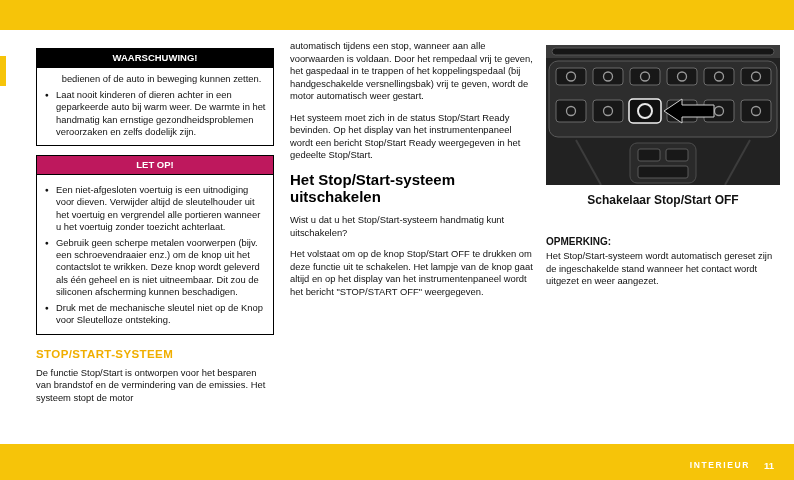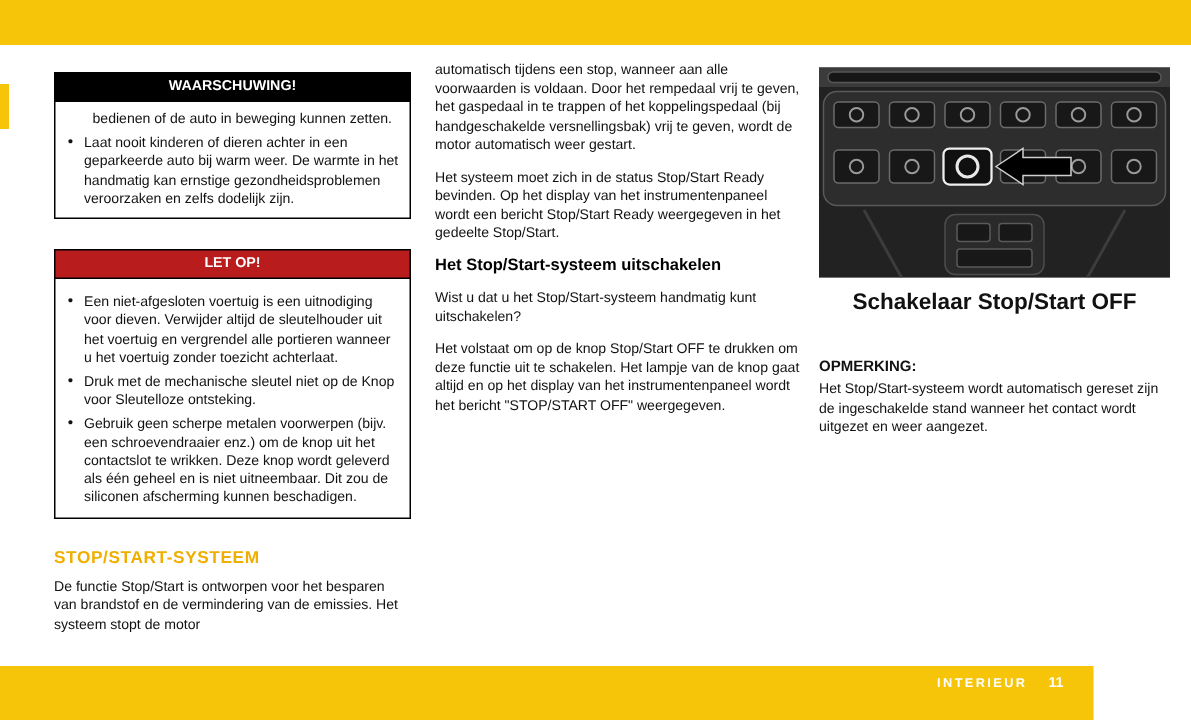--- a/index.html
+++ b/index.html
@@ -8,65 +8,65 @@
     position:relative;
     background:#ffffff;
     font-family:"Liberation Sans", sans-serif;
     color:#111;
     overflow:hidden;
   }
   :root { --accent:#F6C409; --section_heading:#F0AE00; }
 
   .topbar { position:absolute; top:0; left:0; width:794px; height:30px; background:var(--accent); }
   .bottombar {
-    position:absolute; bottom:0; left:0; width:729px; height:36px; background:var(--accent);
-    display:flex; justify-content:flex-end; align-items:flex-start;
+    position:absolute; bottom:0; left:0; width:794px; height:36px; background:var(--accent);
+    display:flex; justify-content:flex-end; align-items:center;
     padding:6px 20px 0 0; gap:14px;
   }
   .footer-section { color:#fff; font-weight:bold; font-size:8.5px; letter-spacing:1.6px; }
   .footer-page { color:#fff; font-weight:bold; font-size:9.5px; }
   .edge-tab { position:absolute; left:0; top:56px; width:6px; height:30px; background:var(--accent); }
 
   .col { position:absolute; }
   .col-left  { left:36px;  top:48px; width:238px; }
   .col-mid   { left:290px; top:40px; width:244px; }
   .col-right { left:546px; top:45px; width:234px; }
 
-  .box { margin-bottom:20px; }
+  .box { margin-bottom:9px; }
   .box-header {
     border:1px solid #000;
     text-align:center; font-weight:bold; font-size:9.5px;
     padding:3px 0 4px;
   }
   .warn-header { background:#000; color:#fff; }
-  .caution-header { background:#b91c1c; color:#fff; }
+  .caution-header { background:#be185d; color:#fff; }
   .box-body { border:1px solid #000; border-top:none; padding:5px 6px 7px 8px; }
 
   .body-text { font-size:9.4px; line-height:1.33; margin-bottom:9px; }
   .box-body p.cont { font-size:9.4px; line-height:1.3; padding-left:11px; margin:0;text-align:center; }
   ul.bullets { list-style:none; }
   ul.bullets li {
     position:relative; padding-left:11px; margin-top:4px;
     font-size:9.4px; line-height:1.3;
   }
   ul.bullets li::before {
     content:"●"; position:absolute; left:0; top:2px; font-size:6.5px;
   }
 
   .gold-heading {
     color:var(--section_heading);
     font-size:11.5px; font-weight:bold; letter-spacing:0.4px;
     margin:13px 0 7px;
   }
 
-  .mid-heading { font-size:11px; font-weight:bold; line-height:1.15; margin:3px 0 9px; color:#000; }
+  .mid-heading { font-size:15px; font-weight:bold; line-height:1.15; margin:3px 0 9px; color:#000; }
 
   .figure { width:234px; height:140px; background:#222; }
   .figure svg { display:block; }
-  .fig-caption { text-align:center; font-weight:bold; font-size:15px; margin-top:8px; }
+  .fig-caption { text-align:center; font-weight:bold; font-size:12px; margin-top:8px; }
   .note-label { font-weight:bold; font-size:10px; margin-top:29px; margin-bottom:3px; }
 </style>
 </head>
 <body>
 
 <div class="page">
 
   <div class="topbar"></div>
   <div class="edge-tab"></div>
 
@@ -80,22 +80,22 @@
           <li>Laat nooit kinderen of dieren achter in een geparkeerde auto bij warm weer. De warmte in het handmatig kan ernstige gezondheidsproblemen veroorzaken en zelfs dodelijk zijn.</li>
         </ul>
       </div>
     </div>
 
     <div class="box">
       <div class="box-header caution-header">LET OP!</div>
       <div class="box-body">
         <ul class="bullets">
           <li>Een niet-afgesloten voertuig is een uitnodiging voor dieven. Verwijder altijd de sleutelhouder uit het voertuig en vergrendel alle portieren wanneer u het voertuig zonder toezicht achterlaat.</li>
+          <li>Gebruik geen scherpe metalen voorwerpen (bijv. een schroevendraaier enz.) om de knop uit het contactslot te wrikken. Deze knop wordt geleverd als één geheel en is niet uitneembaar. Dit zou de siliconen afscherming kunnen beschadigen.</li>
           <li>Druk met de mechanische sleutel niet op de Knop voor Sleutelloze ontsteking.</li>
-          <li>Gebruik geen scherpe metalen voorwerpen (bijv. een schroevendraaier enz.) om de knop uit het contactslot te wrikken. Deze knop wordt geleverd als één geheel en is niet uitneembaar. Dit zou de siliconen afscherming kunnen beschadigen.</li>
         </ul>
       </div>
     </div>
 
     <h2 class="gold-heading">STOP/START-SYSTEEM</h2>
     <p class="body-text">De functie Stop/Start is ontworpen voor het besparen van brandstof en de vermindering van de emissies. Het systeem stopt de motor</p>
   </div>
 
   <div class="col col-mid">
     <p class="body-text">automatisch tijdens een stop, wanneer aan alle voorwaarden is voldaan. Door het rempedaal vrij te geven, het gaspedaal in te trappen of het koppelingspedaal (bij handgeschakelde versnellingsbak) vrij te geven, wordt de motor automatisch weer gestart.</p>

